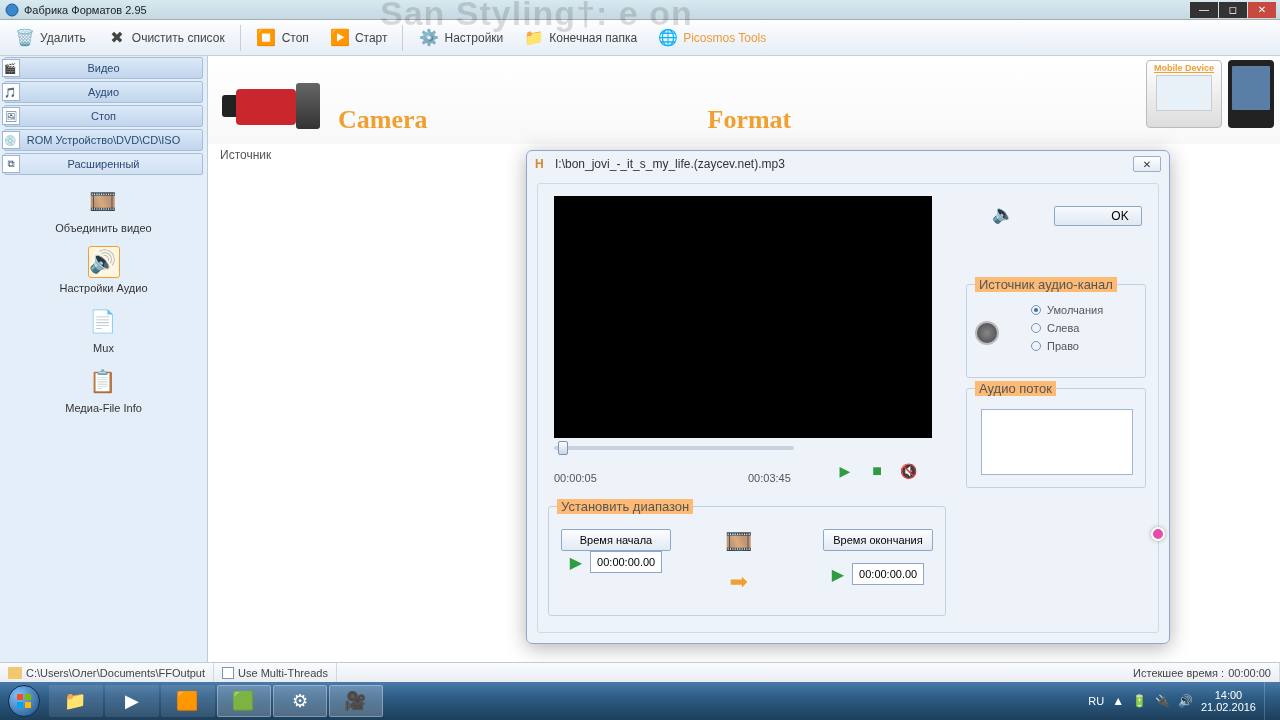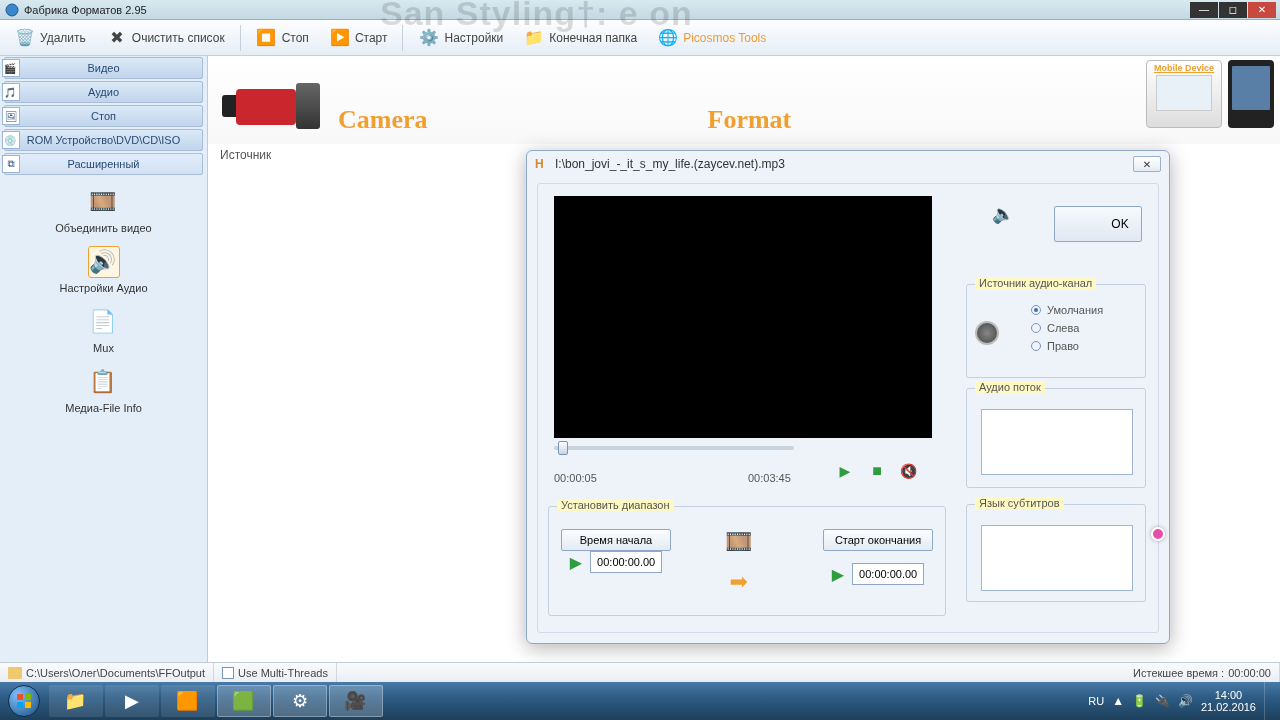--- a/index.html
+++ b/index.html
@@ -49,38 +49,38 @@
 .section-title { position: absolute; top: 92px; left: 12px; font-size: 12px; color: #555; }
 
 .dialog { position: absolute; left: 318px; top: 94px; width: 644px; height: 494px; background: linear-gradient(#eef3f9, #eef3f9); border: 1px solid #8fa8c9; border-radius: 6px; box-shadow: 0 4px 20px rgba(0,0,0,0.3); }
 .dlg-titlebar { height: 26px; display: flex; align-items: center; padding: 0 8px; font-size: 12px; color: #333; }
 .dlg-titlebar .dicon { width: 14px; height: 14px; margin-right: 6px; color: #d48a2e; font-weight: bold; }
 .dlg-titlebar .dspacer { flex: 1; }
 .dlg-close { width: 28px; height: 16px; border: 1px solid #9cafc8; background: linear-gradient(#fefefe, #e4ebf3); border-radius: 2px; display: flex; align-items: center; justify-content: center; font-size: 10px; cursor: pointer; }
 .dlg-body { position: absolute; left: 10px; top: 32px; right: 10px; bottom: 10px; background: #eef3f9; border: 1px solid #cfdaea; border-radius: 3px; }
 
 .preview-box { position: absolute; left: 16px; top: 12px; width: 378px; height: 242px; background: #000; }
-.ok-btn { position: absolute; right: 16px; top: 22px; width: 88px; height: 36px; background: linear-gradient(#f7fafd, #e0e8f3); border: 1px solid #8fa8c9; border-radius: 2px; font-size: 12px; cursor: pointer; padding-left: 44px; }
+.ok-btn { position: absolute; right: 16px; top: 22px; width: 88px; height: 20px; background: linear-gradient(#f7fafd, #e0e8f3); border: 1px solid #8fa8c9; border-radius: 2px; font-size: 12px; cursor: pointer; padding-left: 44px; }
 .speaker-ico { position: absolute; right: 140px; top: 16px; width: 28px; height: 28px; display: flex; align-items: center; justify-content: center; font-size: 18px; color: #666; }
 
 .slider-row { position: absolute; left: 16px; top: 262px; width: 240px; }
 .slider-track { height: 4px; background: #c8d2de; border-radius: 2px; position: relative; }
 .slider-thumb { position: absolute; left: 4px; top: -5px; width: 10px; height: 14px; background: linear-gradient(#fefefe, #c8d5e6); border: 1px solid #7b94b8; border-radius: 2px; }
 
 .time-left { position: absolute; left: 16px; top: 288px; font-size: 11px; color: #555; }
 .time-right { position: absolute; left: 210px; top: 288px; font-size: 11px; color: #555; }
 
 .play-controls { position: absolute; left: 298px; top: 278px; display: flex; gap: 14px; align-items: center; }
 .pbtn { width: 18px; height: 18px; cursor: pointer; font-size: 14px; display: flex; align-items: center; justify-content: center; }
 .play-green { color: #2e9c3f; }
 .stop-green { color: #2e9c3f; font-size: 16px; }
 .mute-red { color: #d13838; }
 
 .groupbox { position: absolute; border: 1px solid #c3d0e2; border-radius: 3px; }
-.groupbox .gtitle { position: absolute; top: -8px; left: 8px; background: #fef9c3; padding: 0 4px; font-size: 11px; color: #555; }
+.groupbox .gtitle { position: absolute; top: -8px; left: 8px; background: #fdba74; padding: 0 4px; font-size: 13px; color: #555; }
 
 .gb-range { left: 10px; top: 322px; width: 398px; height: 110px; }
 .gb-audio-src { left: 428px; top: 100px; width: 180px; height: 94px; }
 .gb-audio-stream { left: 428px; top: 204px; width: 180px; height: 100px; text-align: right; }
 .gb-sublang { left: 428px; top: 320px; width: 180px; height: 98px; }
 
 .white-list { background: #fff; border: 1px solid #9fb5d4; }
 .gb-audio-stream .white-list { position: absolute; left: 14px; top: 20px; width: 152px; height: 66px; }
 .gb-sublang .white-list { position: absolute; left: 14px; top: 20px; width: 152px; height: 66px; }
 
@@ -269,21 +269,21 @@
               <div class="rowinline">
                 <span class="tri-green">▶</span>
                 <input class="range-input" value="00:00:00.00" style="">
               </div>
             </div>
             <div class="midicons">
               <span>🎞️</span>
               <span style="color:#f0a030">➡</span>
             </div>
             <div class="rcol">
-              <button class="range-btn">Старт окончания</button>
+              <button class="range-btn">Время окончания</button>
               <div class="rowinline">
                 <span class="tri-green">▶</span>
                 <input class="range-input" value="00:00:00.00" style="">
               </div>
             </div>
           </div>
 
           <div class="groupbox gb-audio-src">
             <span class="gtitle">Источник аудио-канал</span>
             <div class="disk"></div>
@@ -301,24 +301,20 @@
                 <span>Право</span>
               </div>
             </div>
           </div>
 
           <div class="groupbox gb-audio-stream">
             <span class="gtitle">Аудио поток</span>
             <div class="white-list"></div>
           </div>
 
-          <div class="groupbox gb-sublang">
-            <span class="gtitle">Язык субтитров</span>
-            <div class="white-list"></div>
-          </div>
 
           <div class="pink-marker"></div>
 
         </div>
       </div>
 
     </div>
   </div>
 
   <div class="statusbar">

